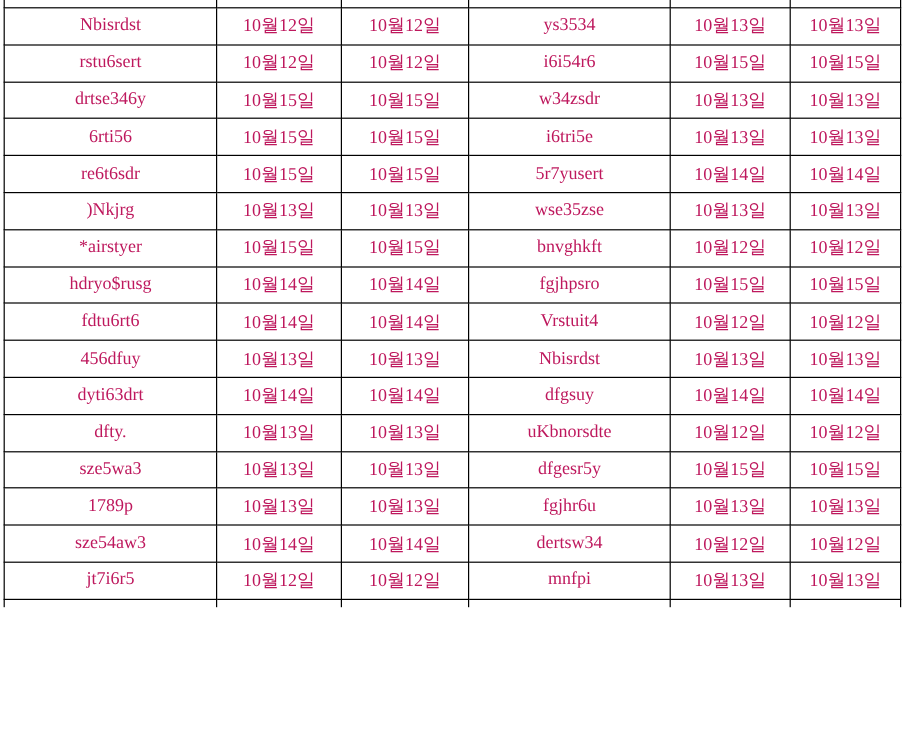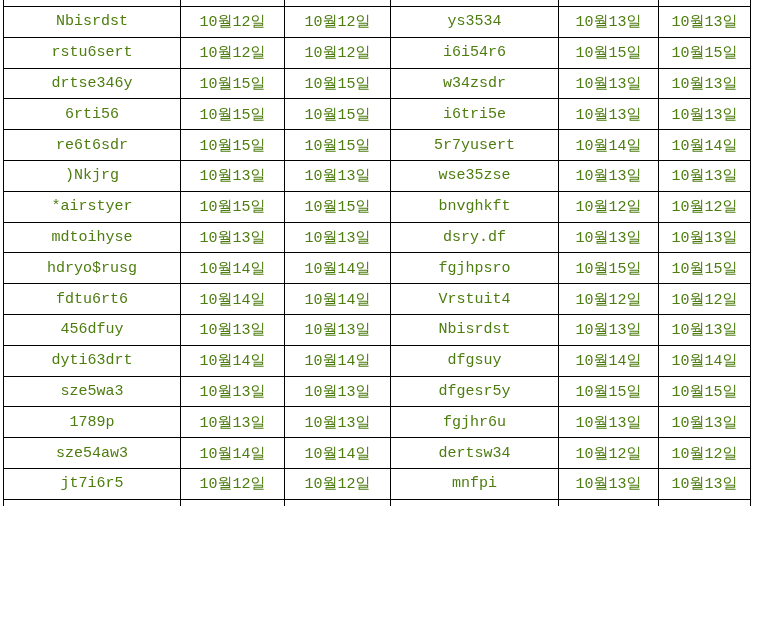--- a/index.html
+++ b/index.html
@@ -14,23 +14,23 @@
     overflow: hidden;
     background: #ffffff;
   }
   table.grid {
     position: absolute;
     left: 3px;
     top: 0;
     border-collapse: collapse;
     table-layout: fixed;
     width: 747px;
-    font-family: Liberation Mono, monospace;
+    font-family: Liberation Serif, serif;
     font-size: 15px;
-    color: #4d7c0f;
+    color: #be185d;
   }
   table.grid td {
     border: 1px solid #000000;
     text-align: center;
     vertical-align: middle;
     padding: 0;
     overflow: hidden;
     white-space: nowrap;
   }
   tr.data-row td { height: 29.8px; }
@@ -116,28 +116,20 @@
         </tr>
         <tr class="data-row">
           <td>*airstyer</td>
           <td>10월15일</td>
           <td>10월15일</td>
           <td>bnvghkft</td>
           <td>10월12일</td>
           <td>10월12일</td>
         </tr>
         <tr class="data-row">
-          <td>mdtoihyse</td>
-          <td>10월13일</td>
-          <td>10월13일</td>
-          <td>dsry.df</td>
-          <td>10월13일</td>
-          <td>10월13일</td>
-        </tr>
-        <tr class="data-row">
           <td>hdryo$rusg</td>
           <td>10월14일</td>
           <td>10월14일</td>
           <td>fgjhpsro</td>
           <td>10월15일</td>
           <td>10월15일</td>
         </tr>
         <tr class="data-row">
           <td>fdtu6rt6</td>
           <td>10월14일</td>
@@ -154,20 +146,28 @@
           <td>10월13일</td>
           <td>10월13일</td>
         </tr>
         <tr class="data-row">
           <td>dyti63drt</td>
           <td>10월14일</td>
           <td>10월14일</td>
           <td>dfgsuy</td>
           <td>10월14일</td>
           <td>10월14일</td>
+        </tr>
+        <tr class="data-row">
+          <td>dfty.</td>
+          <td>10월13일</td>
+          <td>10월13일</td>
+          <td>uKbnorsdte</td>
+          <td>10월12일</td>
+          <td>10월12일</td>
         </tr>
         <tr class="data-row">
           <td>sze5wa3</td>
           <td>10월13일</td>
           <td>10월13일</td>
           <td>dfgesr5y</td>
           <td>10월15일</td>
           <td>10월15일</td>
         </tr>
         <tr class="data-row">

